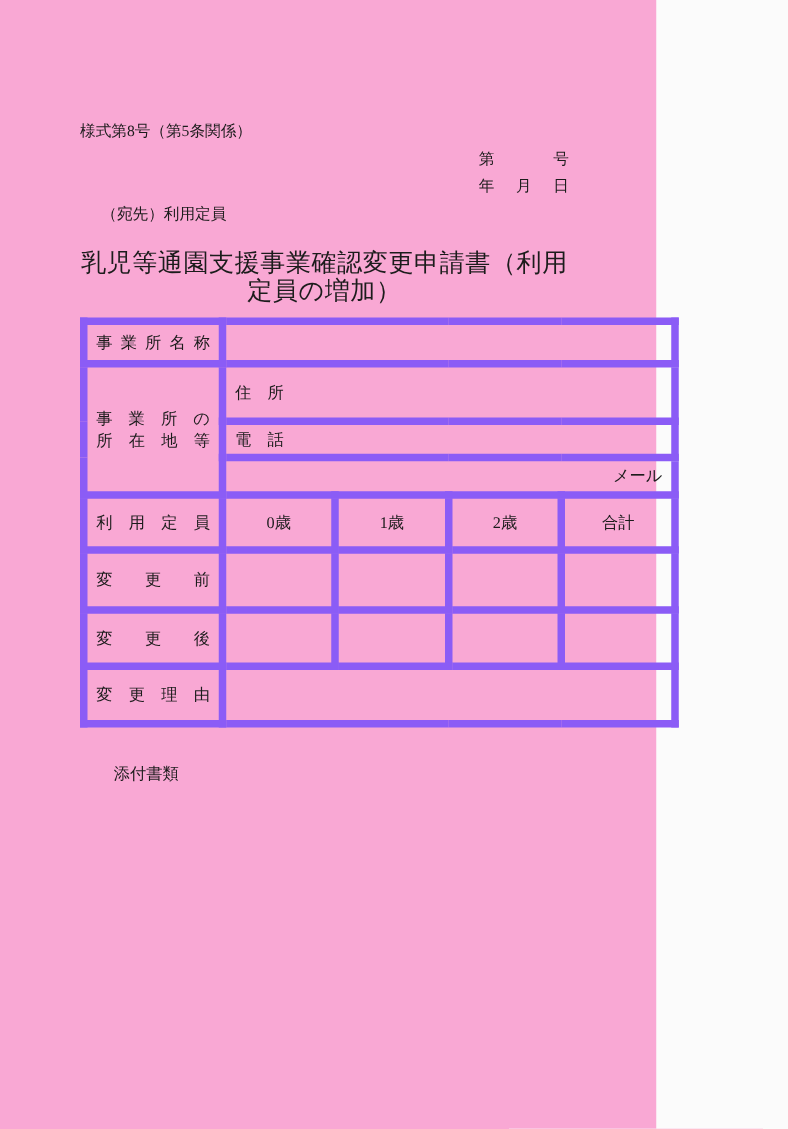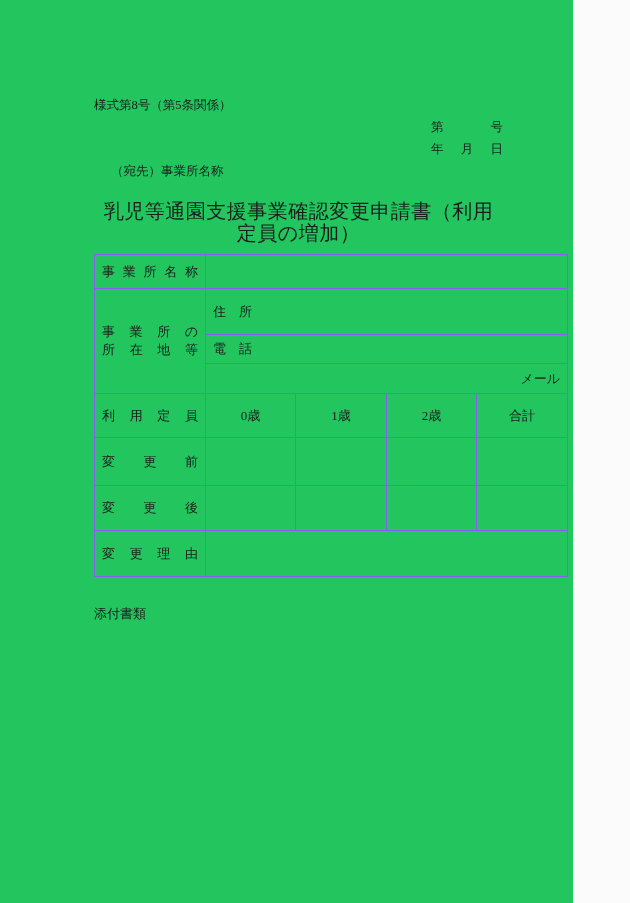--- a/index.html
+++ b/index.html
@@ -3,23 +3,23 @@
 <meta charset="utf-8">
 <style>
   html, body { margin: 0; padding: 0; }
   body {
     width: 630px; height: 903px;
     background: #fbfbfb;
     font-family: "Liberation Serif", "DejaVu Serif", serif;
   }
   .page {
     box-sizing: border-box;
-    width: 573px; height: 903px;
-    background: #22c55e;
-    padding: 94px 70px 0 94px;
+    width: 525px; height: 903px;
+    background: #f9a8d4;
+    padding: 94px 70px 0 64px;
     color: #1c1c1c;
     font-size: 13px;
   }
   .hline { line-height: 22px; font-size: 12.5px; white-space: pre; }
   .right-block {
     display: flex; justify-content: space-between;
     width: 72px; margin-left: auto; margin-right: 0;
     line-height: 22px; font-size: 12.5px;
   }
   .addressee { margin-left: 17px; }
@@ -46,21 +46,21 @@
     font-size: 13px;
   }
   table.form {
     margin-top: 10px;
     border-collapse: collapse;
     table-layout: fixed;
     width: 473px;
     border: 1.5px solid #3d3d3d;
   }
   table.form td {
-    border: 1px solid #8b5cf6;
+    border: 6px solid #8b5cf6;
     font-size: 13px;
     padding: 0 7px;
     vertical-align: middle;
     overflow: hidden;
   }
   col.c1 { width: 111px; }
   col.c2 { width: 90px; }
   col.c3 { width: 91px; }
   col.c4 { width: 90px; }
   col.c5 { width: 91px; }
@@ -70,42 +70,42 @@
   tr.r4 { height: 30px; text-align: right; }
   tr.r5 { height: 44px; }
   tr.r6 { height: 48px; margin-left: 40px; }
   tr.r7 { height: 45px; }
   tr.r8 { height: 46px; }
   td.jlabel { text-align: justify; text-align-last: justify; }
   td.center { text-align: center; text-align-last: center; }
   td.light-b { border-bottom: 1px solid #c9c9c9; }
   td.light-t { border-top: 1px solid #c9c9c9; }
   td.thick-l { border-left: 1.5px solid #3d3d3d; }
-  .attach { margin-top: 28px; display: flex; }
+  .attach { margin-top: 28px; display: flex; margin-left: 27px; }
   .attach .attach-value { margin-left: 27px; }
 </style>
 </head>
 <body>
 
 <div class="page">
 
   <div class="hline">様式第8号（第5条関係）</div>
 
   <div class="right-block">
     <span>第</span>
     <span>号</span>
   </div>
 
   <div class="right-block">
     <span>年</span>
     <span>月</span>
     <span>日</span>
   </div>
 
-  <div class="hline addressee">（宛先）事業所名称</div>
+  <div class="hline addressee">（宛先）利用定員</div>
 
 
   <div class="doc-title">乳児等通園支援事業確認変更申請書（利用定員の増加）</div>
 
 
   <table class="form">
     <colgroup>
       <col class="c1">
         <col class="c2">
         <col class="c3">

